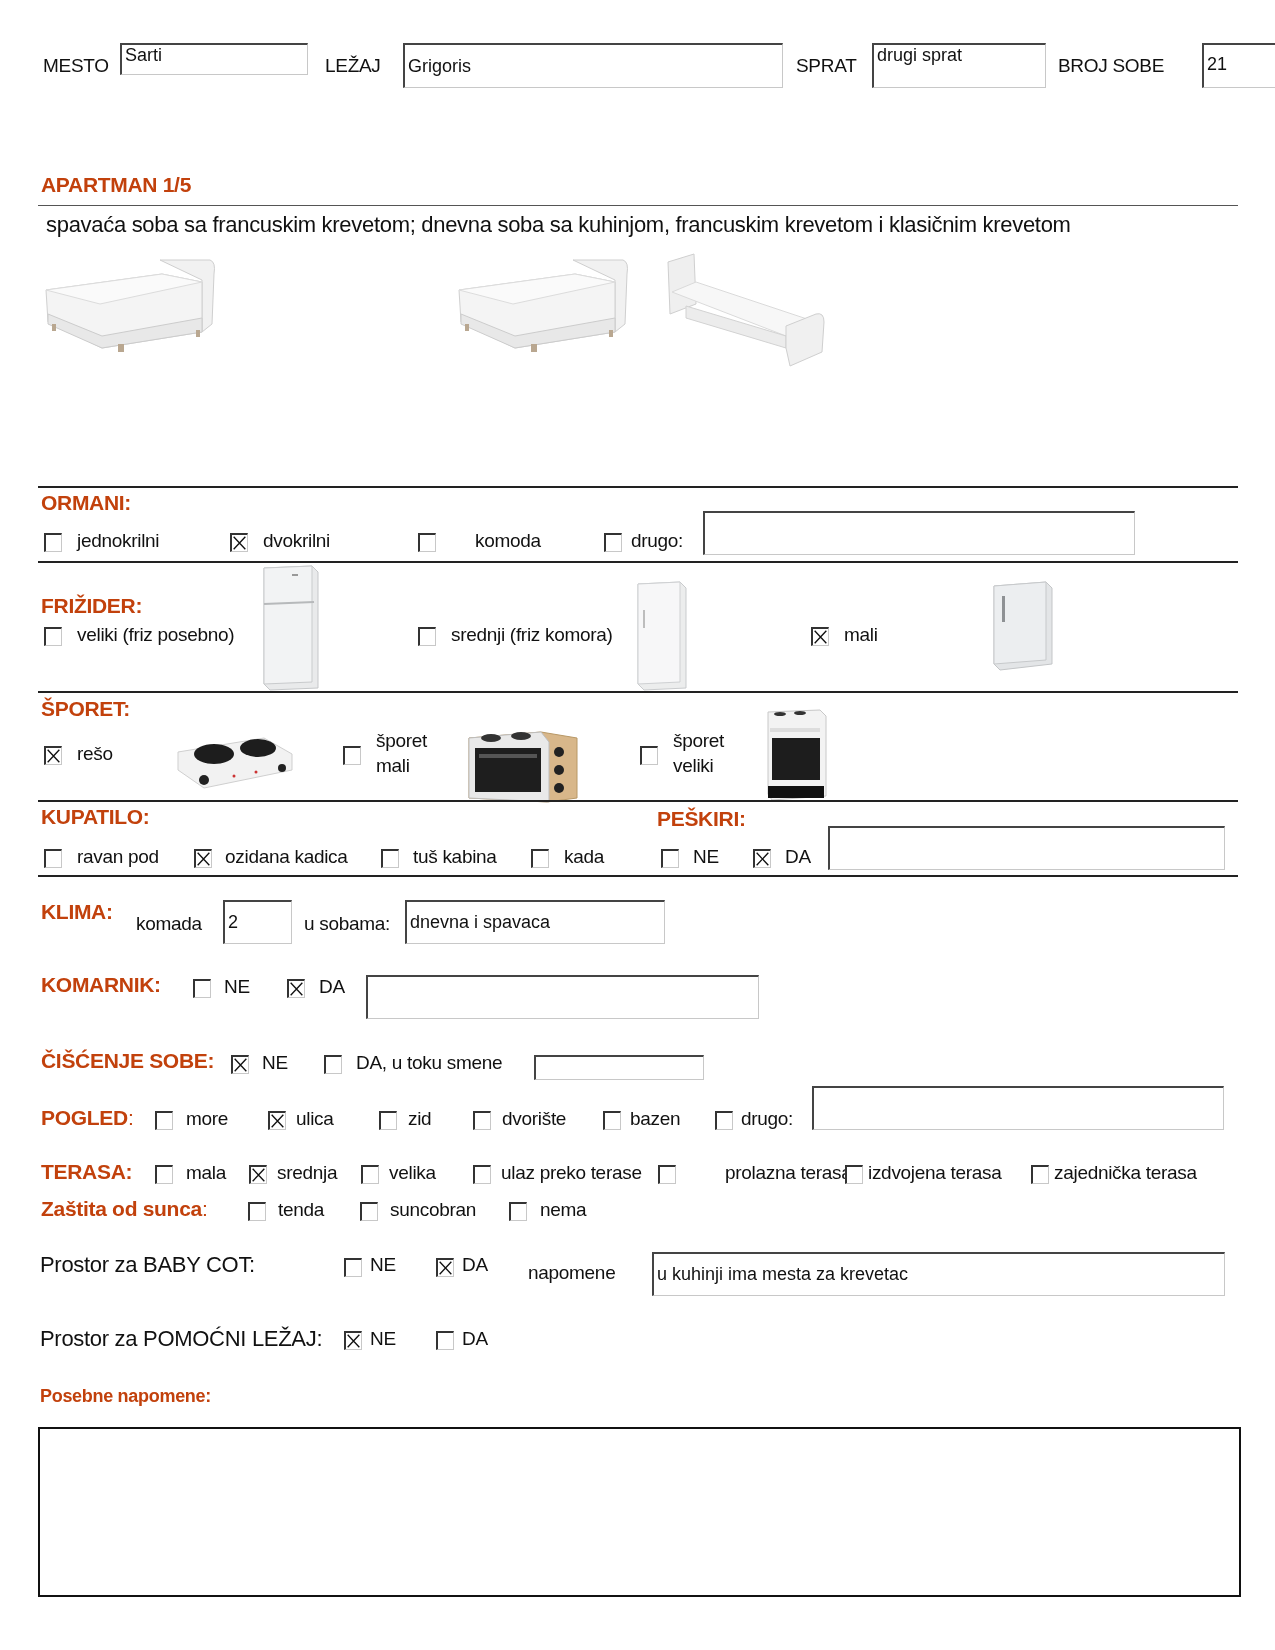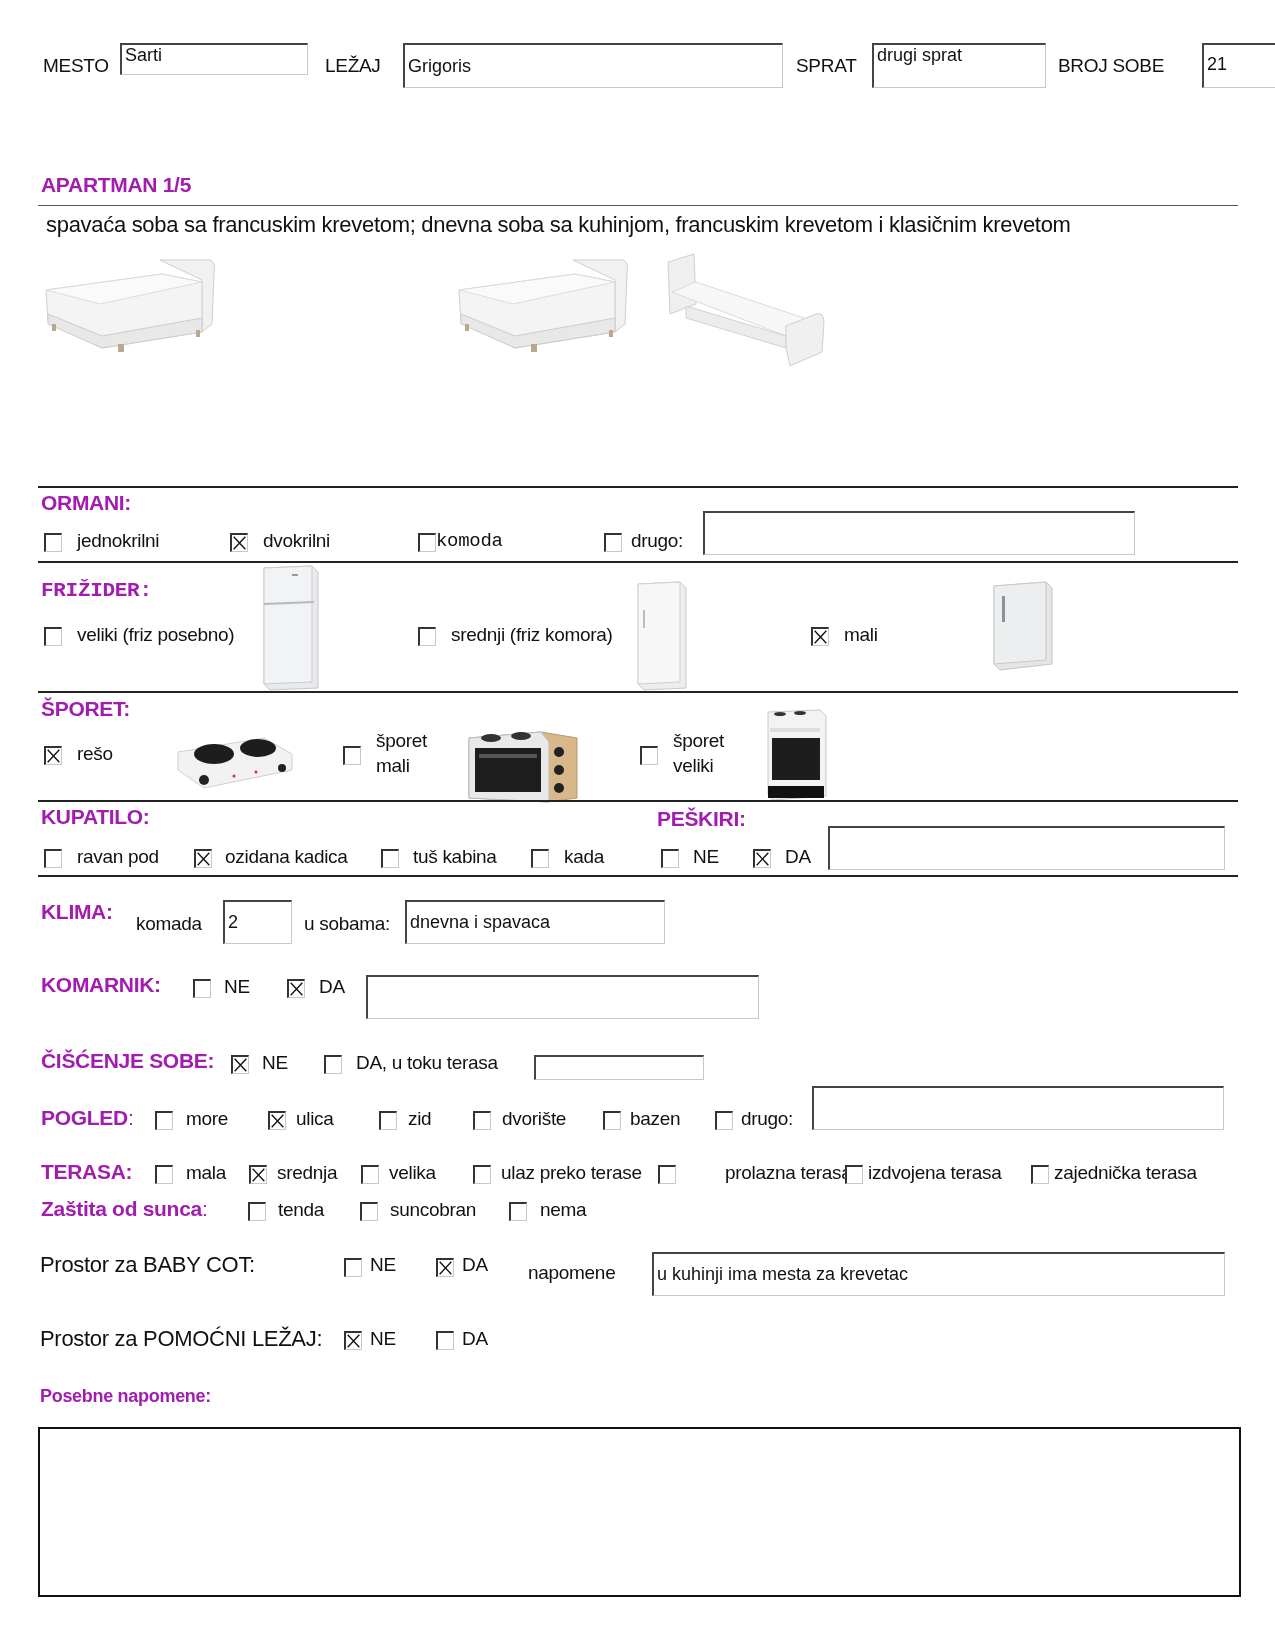--- a/index.html
+++ b/index.html
@@ -1,19 +1,19 @@
 <!DOCTYPE html>
 <html><head>
 <meta charset="utf-8">
 <style>
   html, body { margin:0; padding:0; background:#ffffff; }
   body { width:1275px; height:1650px; position:relative; overflow:hidden;
          font-family:"Liberation Sans", "DejaVu Sans", sans-serif; color:#111; }
   .lbl { position:absolute; font-size:19px; white-space:nowrap; color:#111; letter-spacing:-0.3px; }
-  .head { position:absolute; font-size:21px; font-weight:bold; white-space:nowrap; color:#a21caf; letter-spacing:-0.3px; }
+  .head { position:absolute; font-size:21px; font-weight:bold; white-space:nowrap; color:#c2410c; letter-spacing:-0.3px; }
   .field { position:absolute; box-sizing:border-box; background:#fff;
            border-top:2px solid #444; border-left:2px solid #444;
            border-right:1px solid #c8c8c8; border-bottom:1px solid #c8c8c8;
            font-size:18px; padding:0 3px; white-space:nowrap; overflow:hidden; color:#111; }
   .field.top { line-height:20px; }
   .field.mid { display:flex; align-items:center; }
   .cb { position:absolute; width:18px; height:19px; box-sizing:border-box; background:#fff;
         border-top:2px solid #333; border-left:2px solid #333;
         border-right:1px solid #c8c8c8; border-bottom:1px solid #c8c8c8; }
   .cb svg { position:absolute; left:0; top:0; width:100%; height:100%; }
@@ -69,27 +69,27 @@
 <span class="head" style="left:41px;top:491px;">ORMANI:</span>
 <div class="cb" style="left:44px;top:533px;"></div>
 <span class="lbl" style="left:77px;top:530px;">jednokrilni</span>
 <div class="cb" style="left:230px;top:533px;">
   <svg viewBox="0 0 18 19">
       <path d="M2 2 L16 17 M16 2 L2 17" stroke="#111" stroke-width="1.6"></path>
     </svg>
 </div>
 <span class="lbl" style="left:263px;top:530px;">dvokrilni</span>
 <div class="cb" style="left:418px;top:533px;"></div>
-<span class="lbl" style="left:436px;top:530px;font-family:Liberation Mono, monospace;">komoda</span>
+<span class="lbl" style="left:475px;top:530px;">komoda</span>
 <div class="cb" style="left:604px;top:533px;"></div>
 <span class="lbl" style="left:631px;top:530px;">drugo:</span>
 <div class="field mid" style="left:703px;top:511px;width:432px;height:44px;"></div>
 
 <div class="rule" style="top:561px;"></div>
-<span class="head" style="left:41px;top:579px;font-family:Liberation Mono, monospace;">FRIŽIDER:</span>
+<span class="head" style="left:41px;top:594px;">FRIŽIDER:</span>
 <div class="cb" style="left:44px;top:627px;"></div>
 <span class="lbl" style="left:77px;top:624px;">veliki (friz posebno)</span>
 <svg class="pic" style="left:262px;top:564px;" width="60" height="128" viewBox="0 0 60 128">
   <path d="M2 4 L50 2 L56 8 L56 124 L8 126 L2 120 Z" fill="#e9eaeb" stroke="#c5c7c9"></path>
   <path d="M2 4 L50 2 L50 118 L2 120 Z" fill="#f2f3f4" stroke="#c9cbcd"></path>
   <line x1="2" y1="40" x2="52" y2="38" stroke="#b7b9bb" stroke-width="2"></line>
   <rect x="30" y="10" width="6" height="2" fill="#999"></rect>
 </svg>
 <div class="cb" style="left:418px;top:627px;"></div>
 <span class="lbl" style="left:451px;top:624px;">srednji (friz komora)</span>
@@ -198,21 +198,21 @@
 <div class="field mid" style="left:366px;top:975px;width:393px;height:44px;"></div>
 
 <span class="head" style="left:41px;top:1049px;">ČIŠĆENJE SOBE:</span>
 <div class="cb" style="left:231px;top:1055px;">
   <svg viewBox="0 0 18 19">
       <path d="M2 2 L16 17 M16 2 L2 17" stroke="#111" stroke-width="1.6"></path>
     </svg>
 </div>
 <span class="lbl" style="left:262px;top:1052px;">NE</span>
 <div class="cb" style="left:324px;top:1055px;"></div>
-<span class="lbl" style="left:356px;top:1052px;">DA, u toku terasa</span>
+<span class="lbl" style="left:356px;top:1052px;">DA, u toku smene</span>
 <div class="field mid" style="left:534px;top:1055px;width:170px;height:25px;"></div>
 
 <span class="head" style="left:41px;top:1106px;"><span>POGLED</span><span style="font-weight:normal">:</span></span>
 <div class="cb" style="left:155px;top:1111px;"></div>
 <span class="lbl" style="left:186px;top:1108px;">more</span>
 <div class="cb" style="left:268px;top:1111px;">
   <svg viewBox="0 0 18 19">
       <path d="M2 2 L16 17 M16 2 L2 17" stroke="#111" stroke-width="1.6"></path>
     </svg>
 </div>

